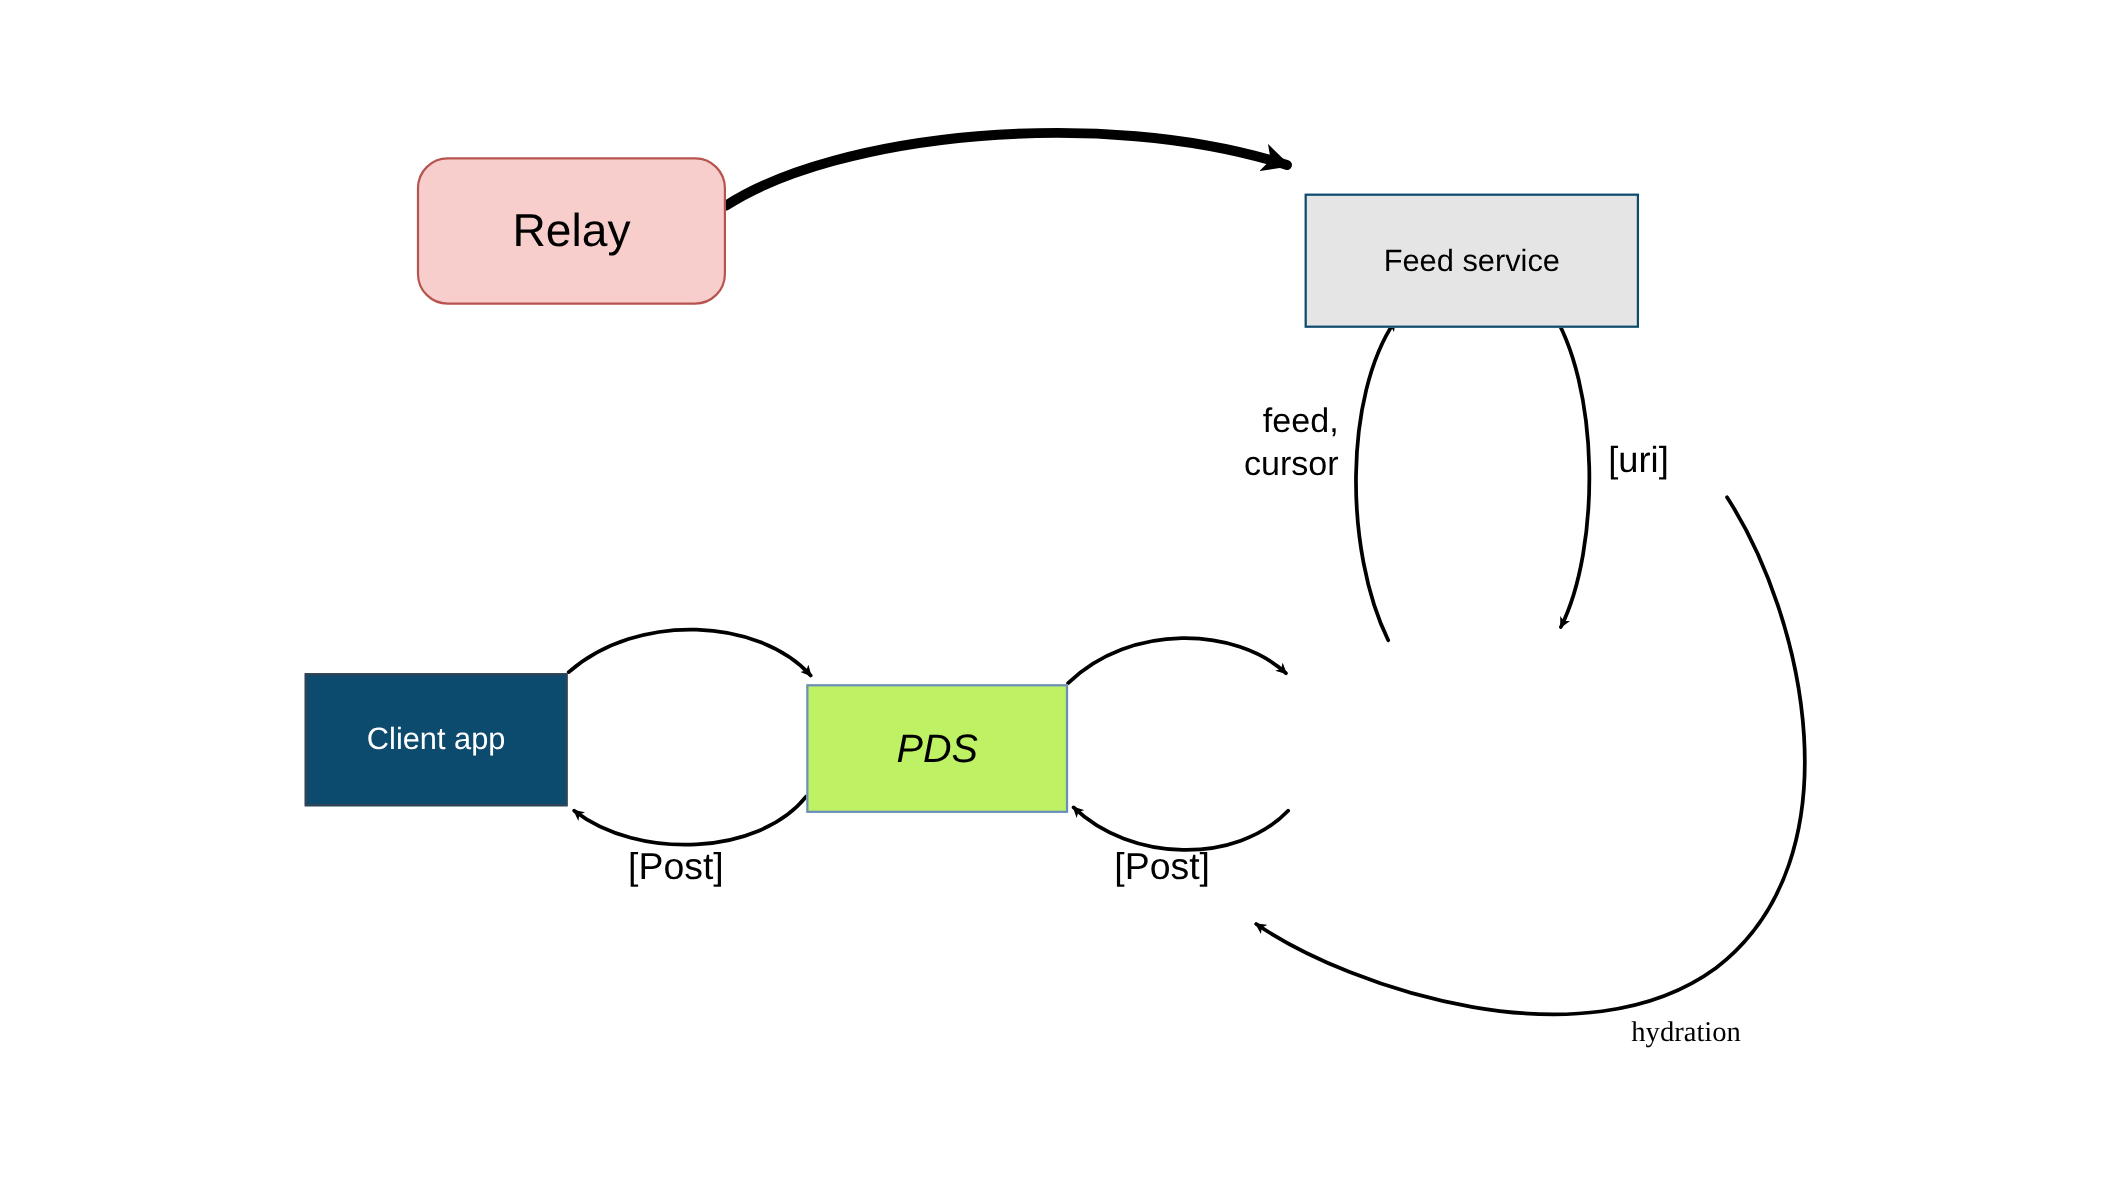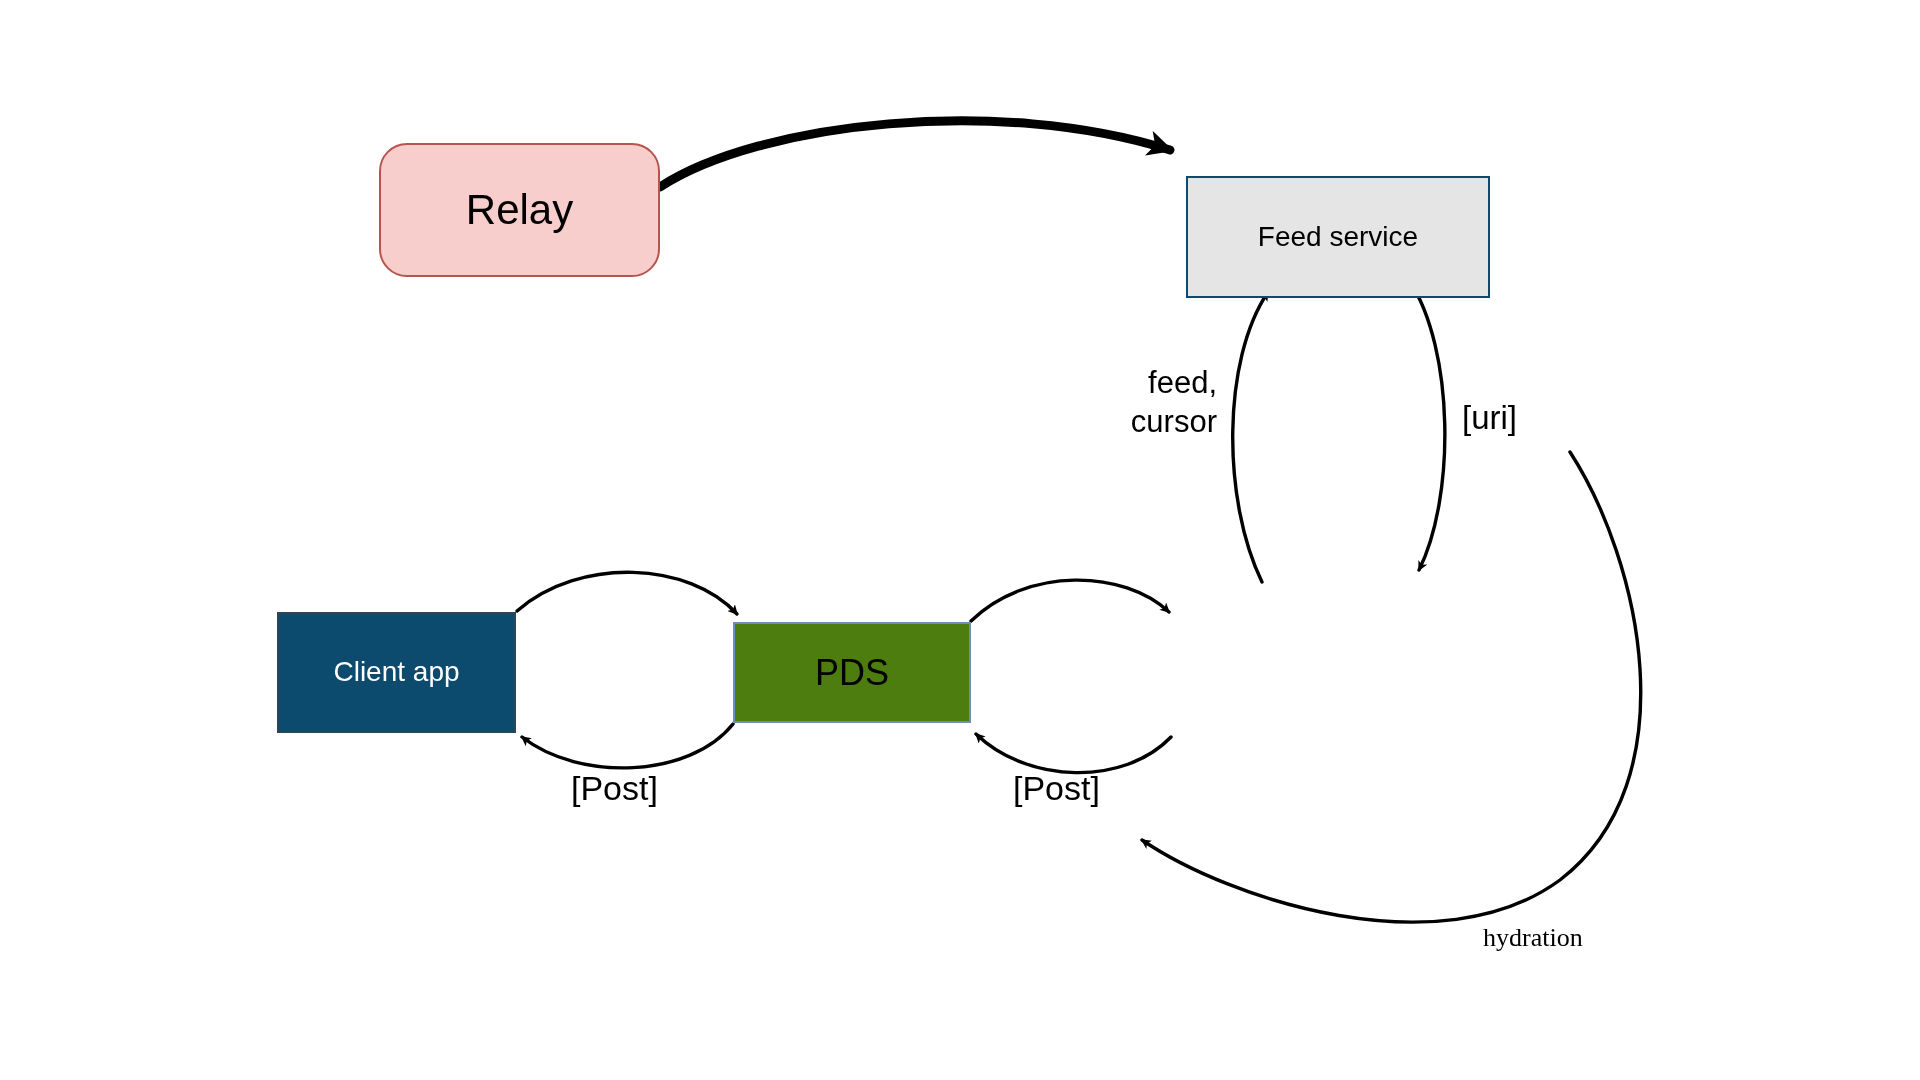--- a/index.html
+++ b/index.html
@@ -79,25 +79,26 @@
     border-radius: 0;
     font-size: 28px;
     color: #ffffff;
   }
 
   
   #node-pds {
     left: 733px;
     top: 622px;
     width: 238px;
-    height: 101px;
-    background: #4d7c0f;
+    height: 117px;
+    background: #bef264;
     border: 2px solid #6c8ebf;
     border-radius: 0;
     font-size: 36px;
+    font-style: italic;
   }
 
   
   #node-appview {
     left: 1166px;
     top: 583px;
     width: 340px;
     height: 181px;
     background: #fff2cc;
     border: 2px solid #d6b656;

